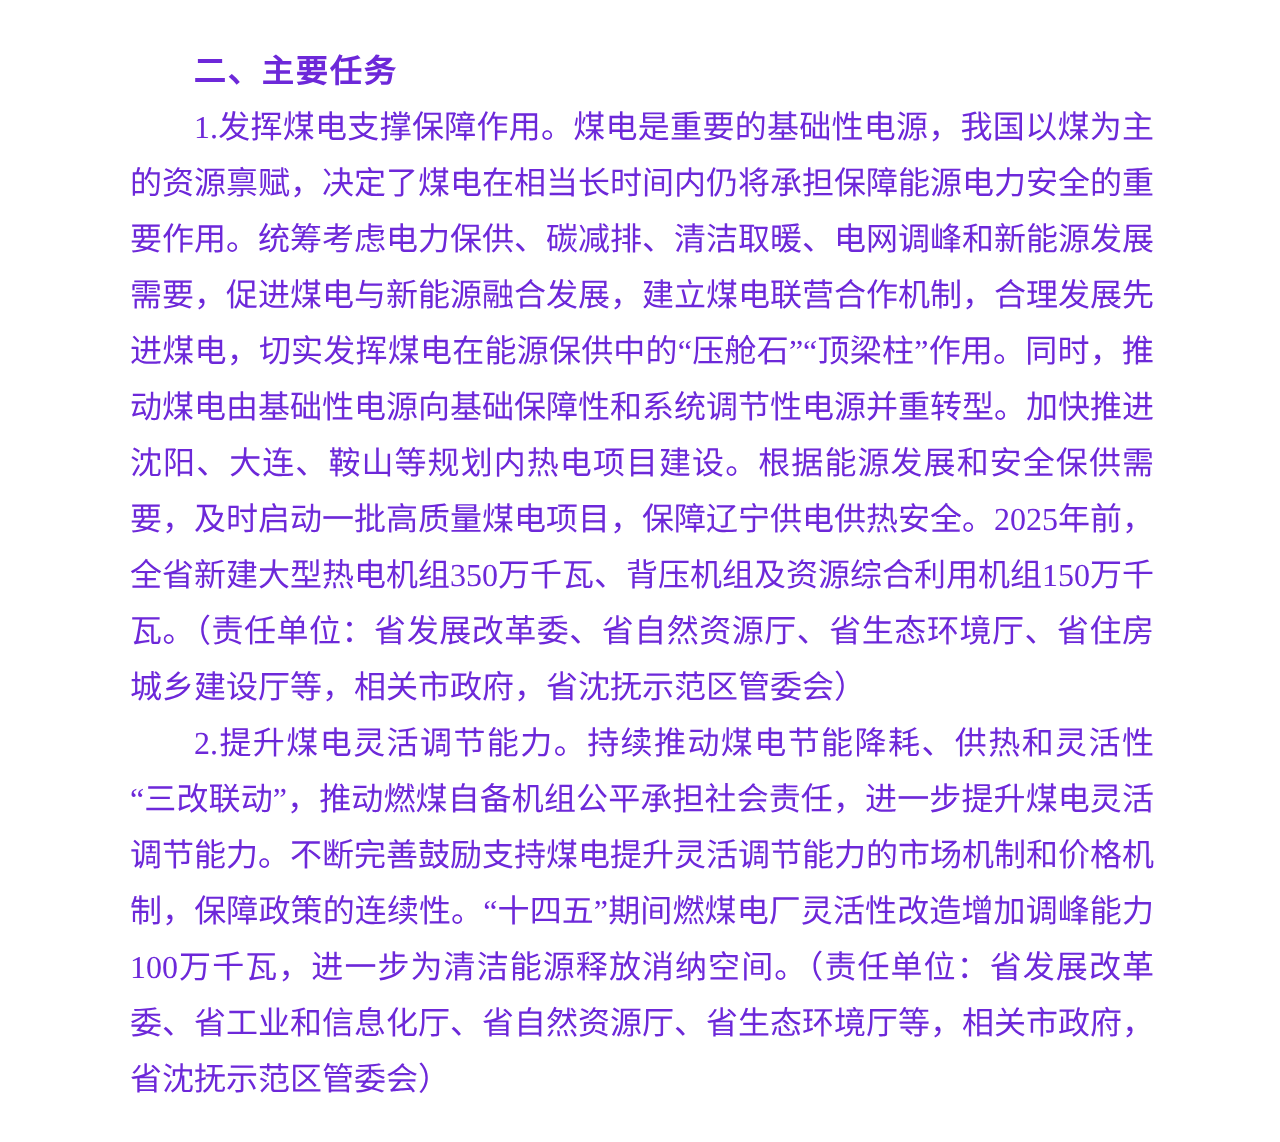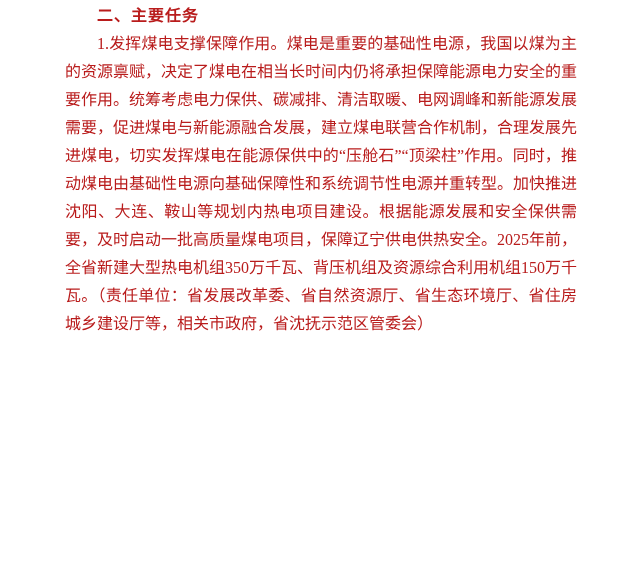--- a/index.html
+++ b/index.html
@@ -8,24 +8,24 @@
   }
   body {
     width: 640px;
     height: 571px;
     background: #ffffff;
     overflow: hidden;
     position: relative;
   }
   .page {
     position: absolute;
-    top: 2px;
+    top: 23px;
     left: 65px;
     width: 512px;
-    color: #b91c1c;
+    color: #6d28d9;
     font-family: "Liberation Serif", "DejaVu Serif", serif;
     font-size: 16px;
     line-height: 28px;
   }
   .heading {
     margin: 0;
     padding: 0;
     font-size: 16px;
     font-weight: 700;
     text-indent: 2em;
@@ -38,13 +38,14 @@
     text-align: justify;
     text-justify: inter-ideograph;
   }
 </style>
 </head>
 <body>
 
 <div class="page">
   <h2 class="heading">二、主要任务</h2>
   <p class="para">1.发挥煤电支撑保障作用。煤电是重要的基础性电源，我国以煤为主的资源禀赋，决定了煤电在相当长时间内仍将承担保障能源电力安全的重要作用。统筹考虑电力保供、碳减排、清洁取暖、电网调峰和新能源发展需要，促进煤电与新能源融合发展，建立煤电联营合作机制，合理发展先进煤电，切实发挥煤电在能源保供中的“压舱石”“顶梁柱”作用。同时，推动煤电由基础性电源向基础保障性和系统调节性电源并重转型。加快推进沈阳、大连、鞍山等规划内热电项目建设。根据能源发展和安全保供需要，及时启动一批高质量煤电项目，保障辽宁供电供热安全。2025年前，全省新建大型热电机组350万千瓦、背压机组及资源综合利用机组150万千瓦。（责任单位：省发展改革委、省自然资源厅、省生态环境厅、省住房城乡建设厅等，相关市政府，省沈抚示范区管委会）</p>
+  <p class="para">2.提升煤电灵活调节能力。持续推动煤电节能降耗、供热和灵活性“三改联动”，推动燃煤自备机组公平承担社会责任，进一步提升煤电灵活调节能力。不断完善鼓励支持煤电提升灵活调节能力的市场机制和价格机制，保障政策的连续性。“十四五”期间燃煤电厂灵活性改造增加调峰能力100万千瓦，进一步为清洁能源释放消纳空间。（责任单位：省发展改革委、省工业和信息化厅、省自然资源厅、省生态环境厅等，相关市政府，省沈抚示范区管委会）</p>
 </div>
 
 </body></html>

